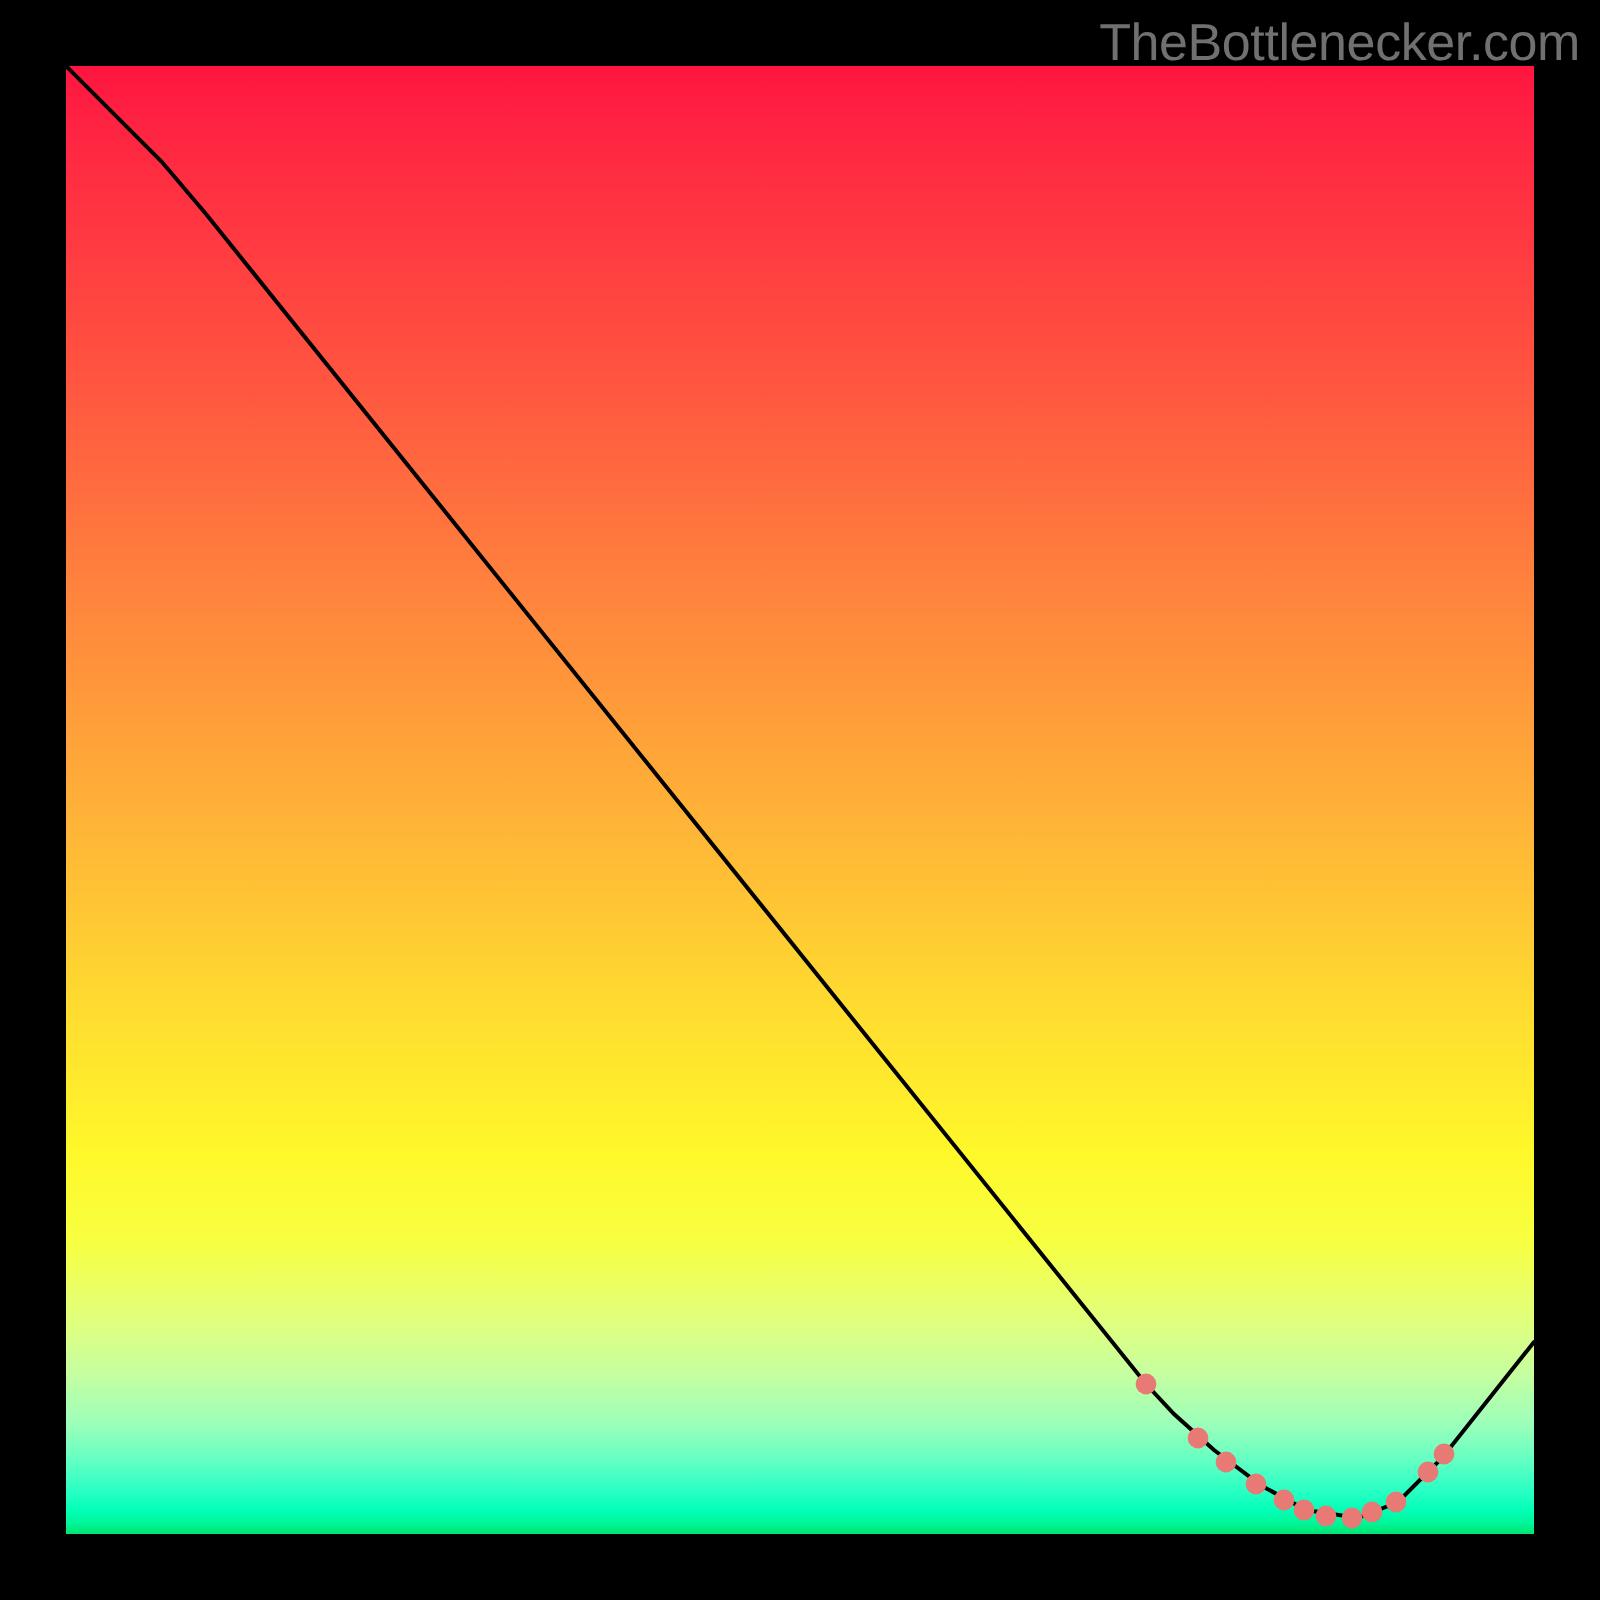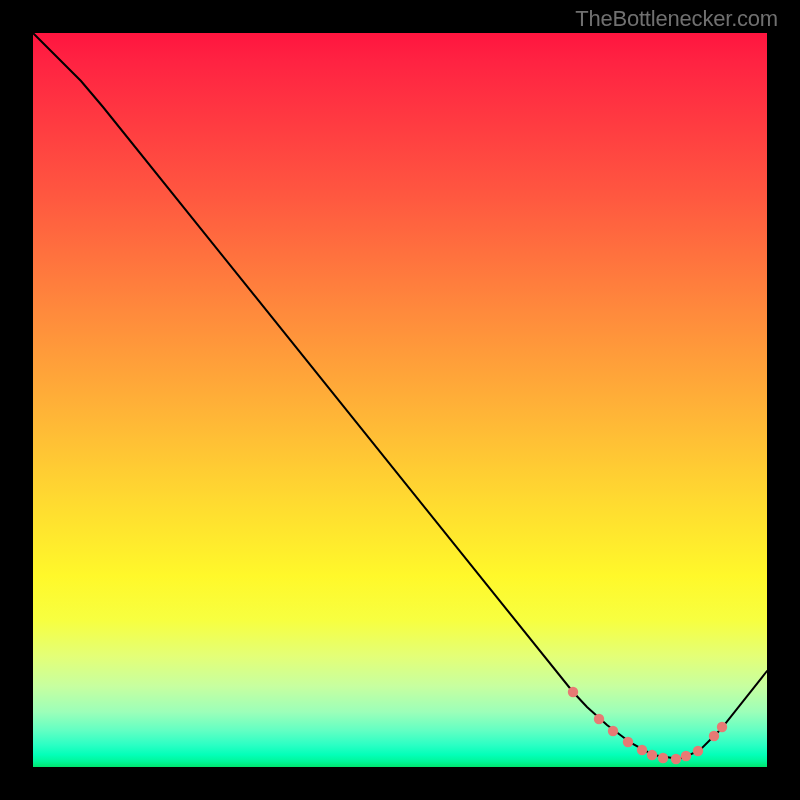--- a/index.html
+++ b/index.html
@@ -7,23 +7,23 @@
     width: 800px;
     height: 800px;
     background: #000;
     position: relative;
     font-family: Arial, Helvetica, sans-serif;
     overflow: hidden;
   }
   .attribution {
     position: absolute;
     top: 6px;
-    right: 22px;
+    right: 10px;
     color: #707070;
-    font-size: 22px;
+    font-size: 26px;
     font-weight: 500;
     letter-spacing: -0.2px;
   }
   .plot {
     position: absolute;
     left: 33px;
     top: 33px;
     width: 734px;
     height: 734px;
     overflow: hidden;

